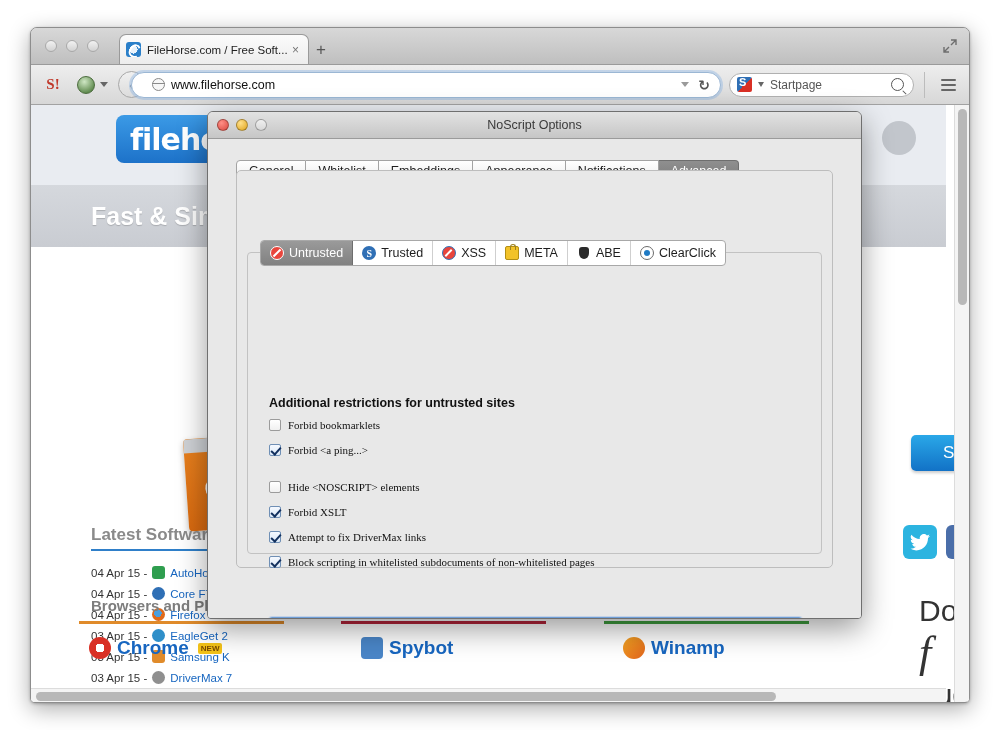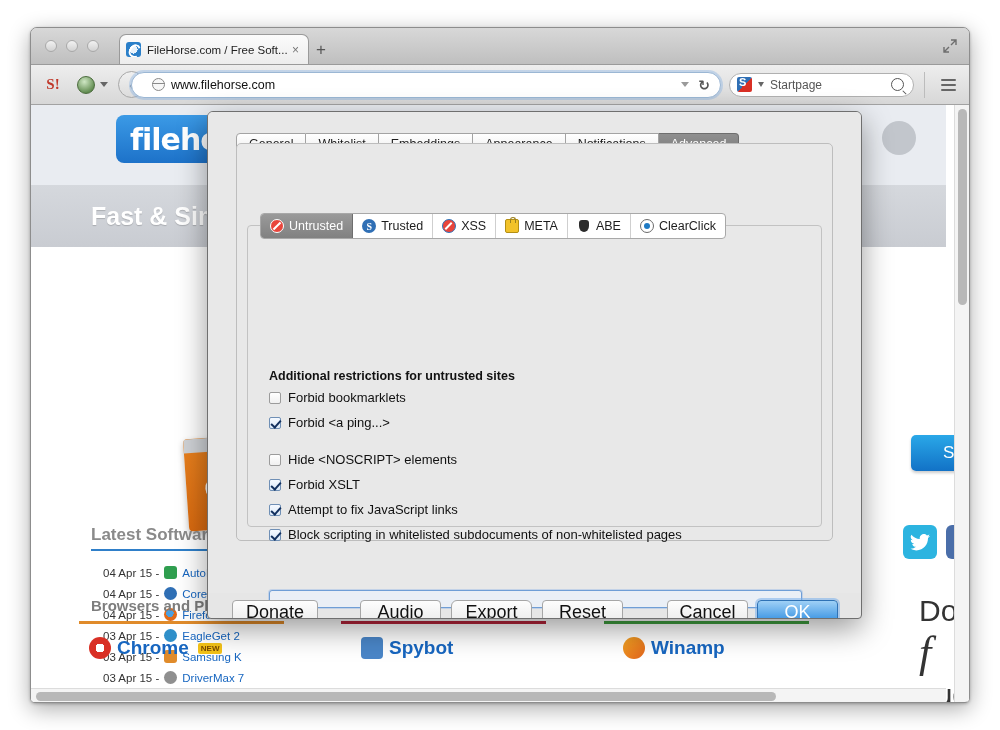--- a/index.html
+++ b/index.html
@@ -127,21 +127,21 @@
     display:flex;align-items:center;justify-content:center;box-shadow:0 2px 3px rgba(0,0,0,.2);}
   .crate{position:absolute;left:155px;top:330px;width:130px;height:92px;border-radius:4px;
     background:linear-gradient(#e9821f,#d96a10);box-shadow:0 3px 6px rgba(0,0,0,.25);
     transform:rotate(-4deg);overflow:hidden;}
   .crate:before{content:"";position:absolute;left:0;top:0;right:0;height:14px;background:#cfd2d6;}
   .crate-txt{position:absolute;left:18px;top:36px;color:#fff;font-size:27px;font-weight:bold;letter-spacing:1px;}
   .lsr{position:absolute;left:60px;top:420px;font-size:17px;font-weight:bold;color:#8a8a8a;}
   .lsr-rule{position:absolute;left:60px;top:444px;width:300px;height:2px;background:#2f7fc9;}
   .swlist{position:absolute;left:60px;top:457px;font-size:11.5px;color:#333;}
   .swrow{display:flex;align-items:center;height:21px;white-space:nowrap;}
-  .swdate{color:#333;margin-left:12px;}
+  .swdate{color:#333;}
   .swico{width:13px;height:13px;border-radius:3px;margin:0 5px;flex:none;}
   .swname{color:#1766c0;}
   .social{position:absolute;left:872px;top:420px;display:flex;gap:9px;}
   .soc{width:34px;height:34px;border-radius:6px;display:flex;align-items:center;justify-content:center;
     color:#fff;font-size:20px;font-weight:bold;}
   .soc.tw{background:#2cb4e0;}
   .soc.fb{background:#4a6ea9;font-family:"Liberation Serif",serif;}
   .dowblock{position:absolute;left:888px;top:485px;font-size:30px;color:#333;line-height:42px;width:120px;}
   .dowblock .ital{font-family:"Liberation Serif",serif;font-style:italic;font-size:44px;}
   .cats{position:absolute;left:0;top:492px;width:915px;}
@@ -232,21 +232,21 @@
     border:1px solid #c2c2c2;border-radius:4px;background:#e8e8e8;}
   .opt-h{position:absolute;left:61px;top:257px;font-size:12.5px;font-weight:bold;color:#111;}
   .opts{position:absolute;left:61px;top:279px;right:60px;}
   .crow{display:flex;align-items:flex-start;height:25px;}
   .crow.gap{margin-top:12px;}
   .cb{width:12px;height:12px;flex:none;margin:1px 7px 0 0;border:1px solid #9b9b9b;border-radius:2px;
     background:linear-gradient(#ffffff,#f0f0f0);box-sizing:border-box;position:relative;}
   .cb.on{background:linear-gradient(#f5f9ff,#dce9f8);border-color:#6f8fb5;}
   .cb.on:after{content:"";position:absolute;left:3px;top:0px;width:4px;height:8px;
     border:solid #12305e;border-width:0 2px 2px 0;transform:rotate(42deg);}
-  .clbl{font-size:13px;color:#111;line-height:14px;}
+  .clbl{font-size:11px;color:#111;line-height:14px;font-family:Liberation Serif, serif;}
   .embedlink{
     position:absolute;left:61px;top:478px;right:59px;height:18px;
     border:1px solid #6f9ed6;border-radius:3px;background:#eaeff6;
     display:flex;align-items:center;padding-left:5px;box-sizing:border-box;
     box-shadow:0 0 0 1px rgba(150,185,230,.45);
   }
 
   
   .footer{position:absolute;left:0;right:0;bottom:0;height:46px;}
   .btn{
@@ -423,20 +423,28 @@
           <i></i>
         </div>
       <div class="hsb">
           <i></i>
         </div>
     </div>
   </div>
 
   <div class="dlg">
 
+    <div class="dlg-title">
+      <div class="dlg-traffic">
+        <span class="dt r"></span>
+        <span class="dt y"></span>
+        <span class="dt g"></span>
+      </div>
+      <span class="t">NoScript Options</span>
+    </div>
 
     <div class="dlg-body">
 
       <div class="maintabs">
         <div class="mt">General</div>
         <div class="mt">Whitelist</div>
         <div class="mt">Embeddings</div>
         <div class="mt">Appearance</div>
         <div class="mt">Notifications</div>
         <div class="mt sel">Advanced</div>
@@ -487,21 +495,21 @@
         <div class="crow gap">
           <span class="cb"></span>
           <span class="clbl">Hide &lt;NOSCRIPT&gt; elements</span>
         </div>
         <div class="crow">
           <span class="cb on"></span>
           <span class="clbl">Forbid XSLT</span>
         </div>
         <div class="crow">
           <span class="cb on"></span>
-          <span class="clbl">Attempt to fix JavaScript links</span>
+          <span class="clbl">Attempt to fix DriverMax links</span>
         </div>
         <div class="crow">
           <span class="cb on"></span>
           <span class="clbl">Block scripting in whitelisted subdocuments of non-whitelisted pages</span>
         </div>
       </div>
 
       <div class="embedlink">
         
       </div>

